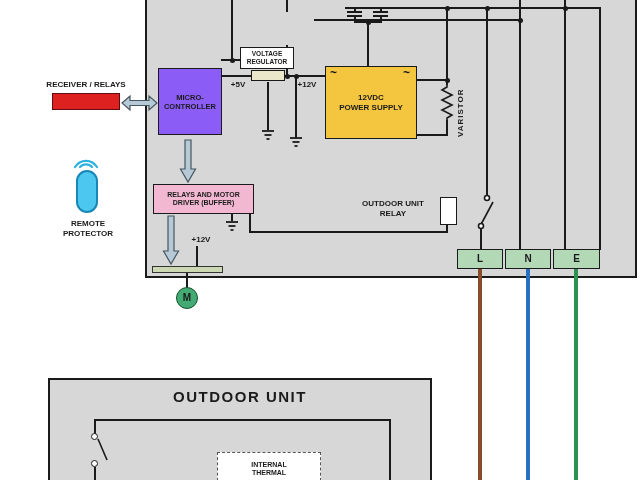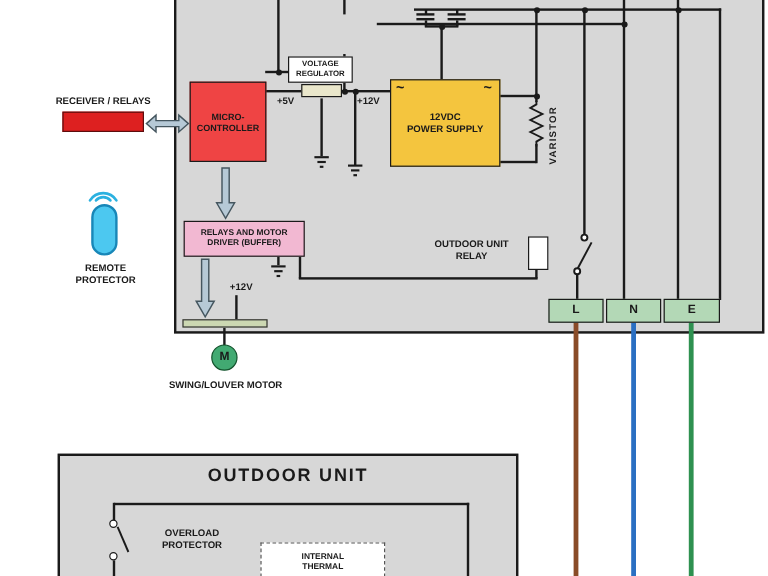--- a/index.html
+++ b/index.html
@@ -88,21 +88,21 @@
   </svg>
 
   <svg style="left:70px;top:144px" width="32" height="26" viewBox="0 0 32 26">
     <path d="M5,23 A13,13 0 0 1 27,23" fill="none" stroke="#2bb1e0" stroke-width="2.2" stroke-linecap="round"></path>
     <path d="M10,23 A8,8 0 0 1 22,23" fill="none" stroke="#2bb1e0" stroke-width="2.2" stroke-linecap="round"></path>
   </svg>
   <div class="abs" style="left:76px;top:170px;width:22px;height:43px;border-radius:11px;background:#4cc8f0;border:2px solid #1887b8"></div>
   <div class="lbl" style="left:52px;top:219px;width:72px;font-size:8px">REMOTE
 PROTECTOR</div>
 
-  <div class="cbox" style="left:158px;top:68px;width:64px;height:67px;background:#ef4444;font-size:7.5px">MICRO-
+  <div class="cbox" style="left:158px;top:68px;width:64px;height:67px;background:#8b5cf6;font-size:7.5px">MICRO-
 CONTROLLER</div>
 
 
   <div class="cbox" style="left:240px;top:47px;width:54px;height:22px;background:#fff;font-size:6.5px;border-width:1.2px">VOLTAGE
 REGULATOR</div>
   <div class="abs" style="left:251px;top:70px;width:34px;height:11px;background:#eae7cb;border:1.2px solid #1a1a1a"></div>
   <div class="lbl" style="left:225px;top:80px;width:26px;font-size:8px">+5V</div>
   <div class="lbl" style="left:292px;top:80px;width:30px;font-size:8px">+12V</div>
 
   <div class="cbox" style="left:325px;top:66px;width:92px;height:73px;background:#f4c53e;font-size:8px">
@@ -153,26 +153,23 @@
   </svg>
 
 
   <div class="cbox" style="left:457px;top:249px;width:46px;height:20px;background:#b3d8b6;font-size:10px">L</div>
   <div class="cbox" style="left:505px;top:249px;width:46px;height:20px;background:#b3d8b6;font-size:10px">N</div>
   <div class="cbox" style="left:553px;top:249px;width:47px;height:20px;background:#b3d8b6;font-size:10px">E</div>
 
   <div class="lbl" style="left:184px;top:235px;width:34px;font-size:8px">+12V</div>
   <div class="abs" style="left:152px;top:266px;width:71px;height:7px;background:#ccd8b2;border:1px solid #333"></div>
   <div class="cbox" style="left:176px;top:287px;width:22px;height:22px;border-radius:50%;background:#42aa72;font-size:10px;border-color:#14532d">M</div>
-  <div class="lbl" style="left:116px;top:316px;width:144px;font-size:8px">SWING/LOUVER MOTOR</div>
 
   <div class="lbl" style="left:140px;top:388px;width:200px;font-size:15px;letter-spacing:1.5px">OUTDOOR UNIT</div>
   <div class="contact" style="left:91px;top:433px"></div>
   <div class="contact" style="left:91px;top:460px"></div>
   <svg style="left:95px;top:437px" width="16" height="26" viewBox="0 0 16 26">
     <line x1="3" y1="2" x2="12" y2="23" stroke="#1a1a1a" stroke-width="1.6"></line>
   </svg>
-  <div class="lbl" style="left:110px;top:440px;width:100px;font-size:8px">OVERLOAD
-PROTECTOR</div>
   <div class="cbox" style="left:217px;top:452px;width:104px;height:34px;background:#fff;border:1.5px dashed #555;font-size:7px">INTERNAL
 THERMAL</div>
 
 </div>
 
 </body></html>

